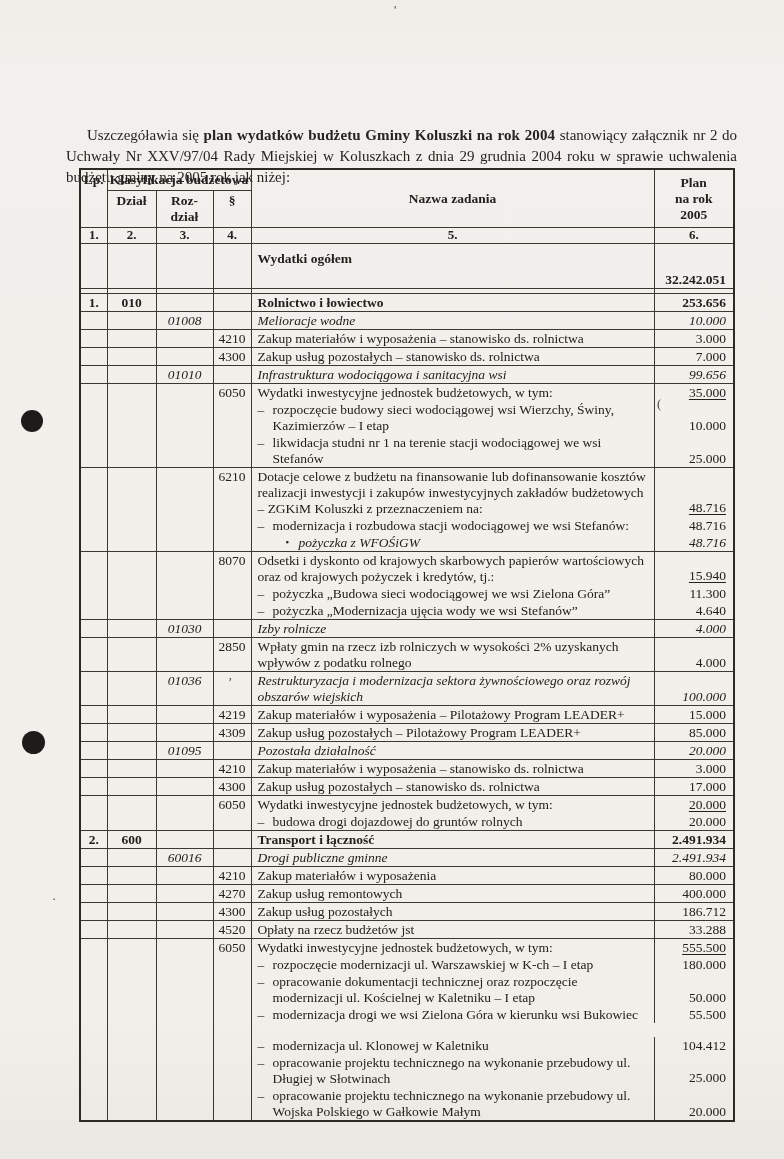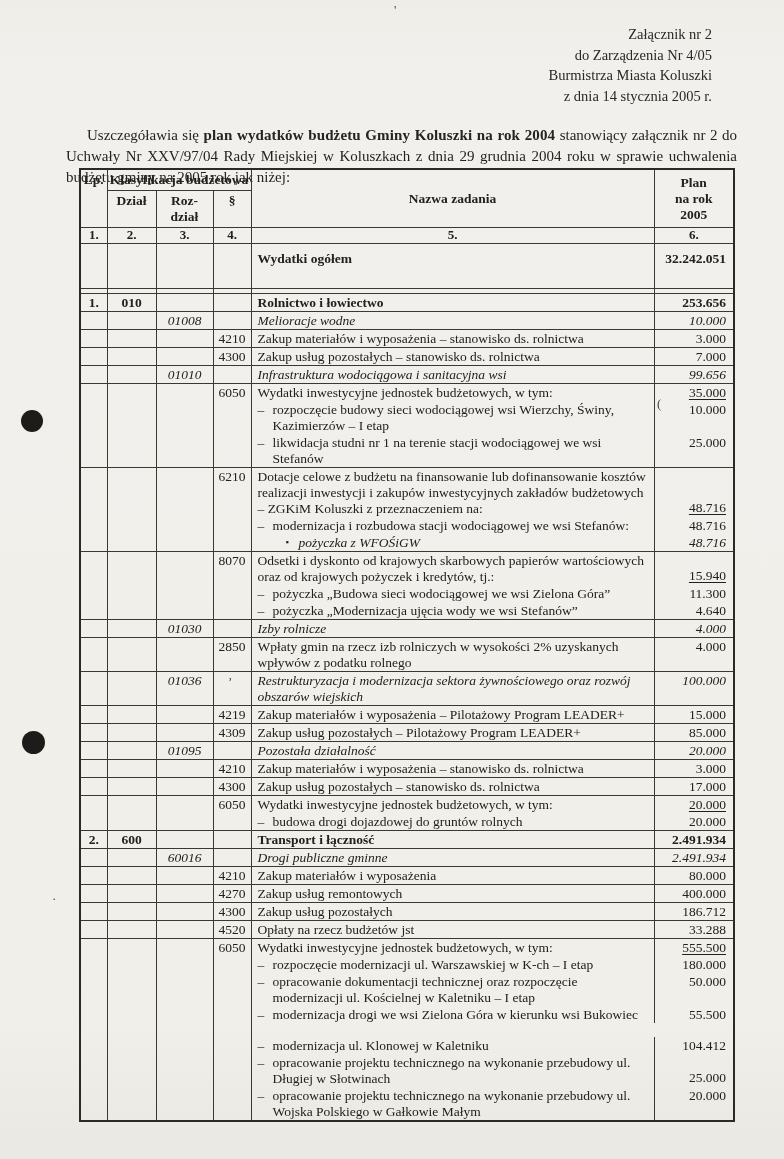--- a/index.html
+++ b/index.html
@@ -32,21 +32,21 @@
   
   td.num{text-align:center;padding-top:1px;}
   td.num.b{font-weight:bold;}
   td.num.i{font-style:italic;}
   td.ct{padding:0;}
   .items{display:flex;flex-direction:column;font-family:Liberation Serif, serif;}
   .item{display:flex;align-items:stretch;}
   .itext{width:403px;box-sizing:border-box;border-right:1.5px solid #3a382f;
     padding:1px 6px 0 6px;min-height:16px;}
   .ival{flex:1;display:flex;flex-direction:column;align-items:flex-end;
-    justify-content:flex-start;padding:1px 7px 0 2px;text-align:right;}
+    justify-content:flex-end;padding:1px 7px 0 2px;text-align:right;}
   .item.vb .ival{justify-content:flex-end;padding-bottom:1px;}
   .ival span.u{text-decoration:underline;text-underline-offset:2px;}
   .ind{display:flex;}
   .bul{flex:none;width:15px;}
   .ind-s{padding-left:34px;}
   .ind-s .bul{width:13px;font-size:9px;line-height:15px;}
   tr.section .itext,tr.section .ival{font-weight:bold;}
   tr.chapter .itext,tr.chapter .ival{font-style:italic;}
   tr.total .itext,tr.total .ival{font-weight:bold;}
   tr.total .itext{min-height:44px;padding-top:7px;}
@@ -55,26 +55,20 @@
   .it-i .txt,.it-i{font-style:italic;}
   
   .hole{position:absolute;background:#1d1c1a;border-radius:50%;}
   .artifact{position:absolute;font-size:13px;color:#4b4940;}
 </style>
 </head>
 <body>
 
 <div class="page">
 
-  <div class="corner">
-    <div>Załącznik nr 2</div>
-    <div>do Zarządzenia Nr 4/05</div>
-    <div>Burmistrza Miasta Koluszki</div>
-    <div>z dnia 14 stycznia 2005 r.</div>
-  </div>
 
   <p class="intro"><span>Uszczegóławia się </span><b>plan wydatków budżetu Gminy Koluszki na rok 2004</b><span> stanowiący załącznik nr 2 do Uchwały Nr XXV/97/04 Rady Miejskiej w Koluszkach z dnia 29 grudnia 2004 roku w sprawie uchwalenia budżetu gminy na 2005 rok jak niżej:</span></p>
 
   <table class="budget">
     <colgroup>
       <col class="c1">
         <col class="c2">
         <col class="c3">
         <col class="c4">
         <col class="c5">

